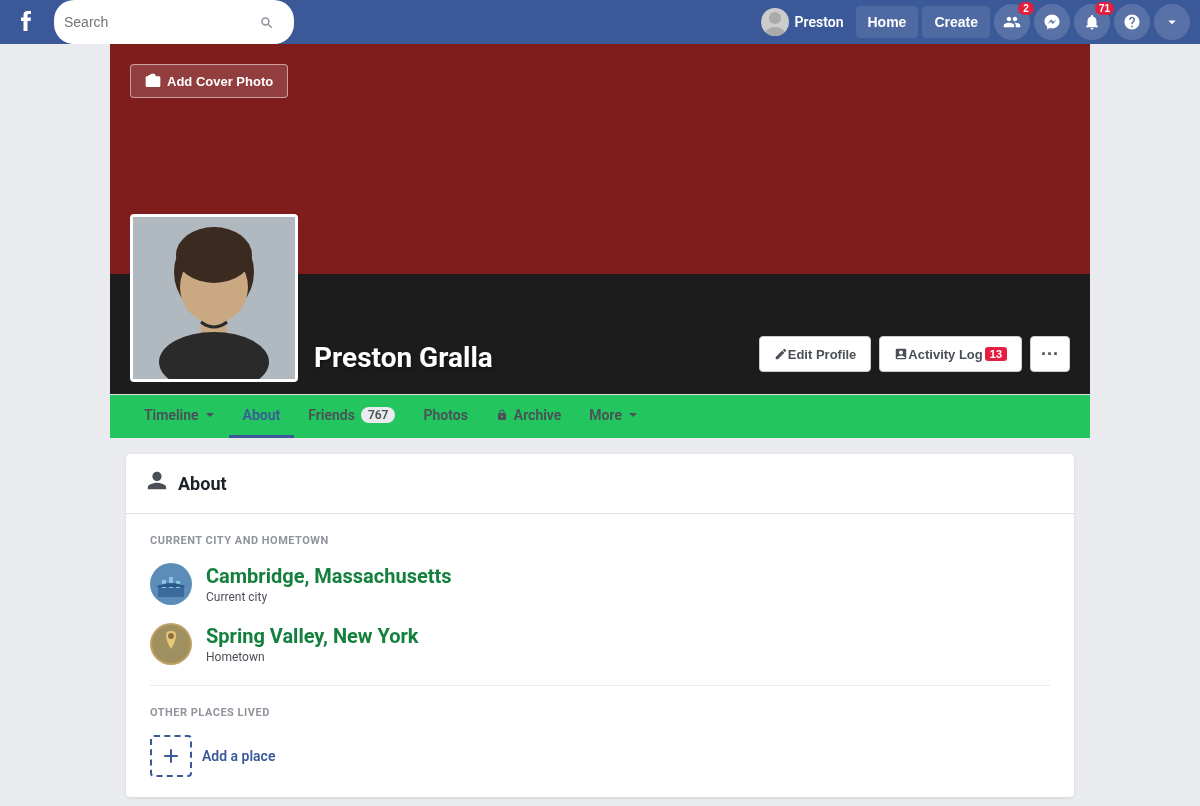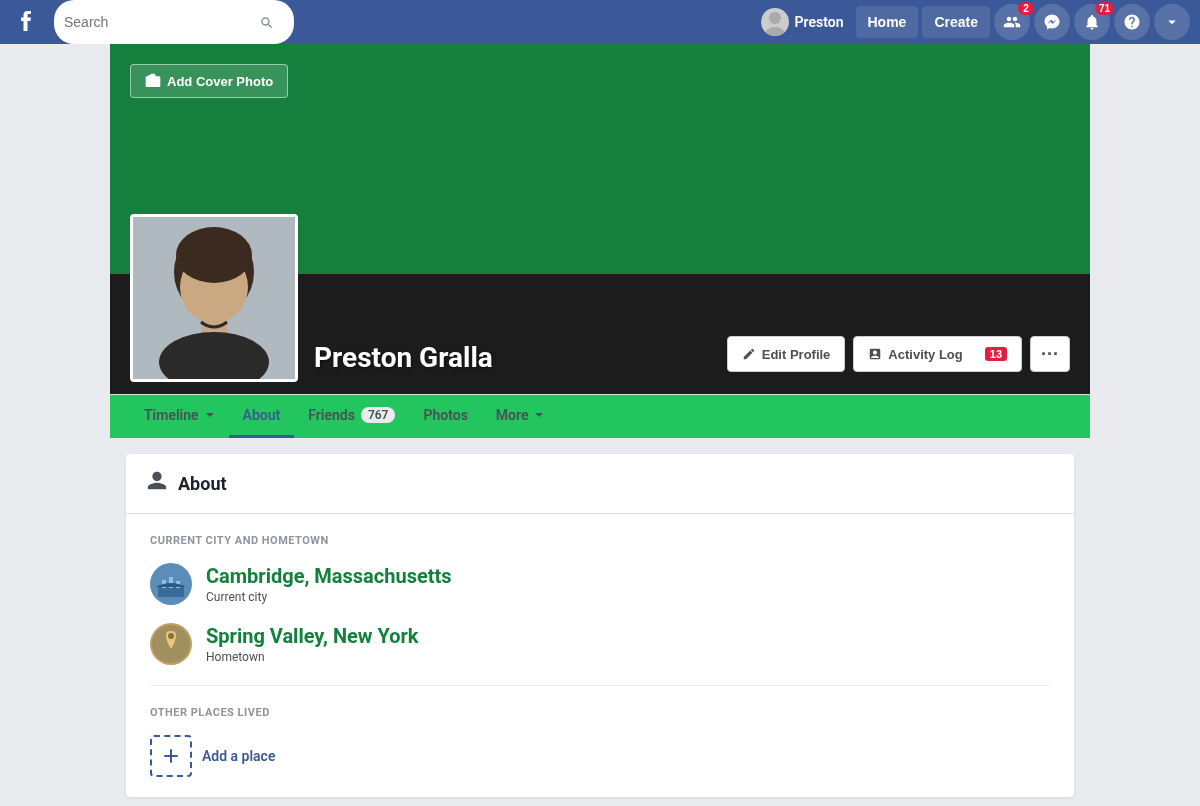--- a/index.html
+++ b/index.html
@@ -100,21 +100,21 @@
     }
 
     
     .profile-wrapper {
       max-width: 980px;
       margin: 0 auto;
       background: white;
     }
 
     .cover-photo-area {
-      background: #15803d;
+      background: #7f1d1d;
       height: 230px;
       position: relative;
     }
     .add-cover-btn {
       position: absolute;
       top: 20px; left: 20px;
       background: rgba(255,255,255,0.15);
       border: 1.5px solid rgba(255,255,255,0.5);
       color: white;
       border-radius: 4px;
@@ -153,39 +153,39 @@
       font-weight: 700;
       text-shadow: 1px 1px 3px rgba(0,0,0,0.5);
     }
     .profile-actions {
       display: flex;
       align-items: flex-end;
       gap: 8px;
       padding-bottom: 10px;
     }
     .action-btn {
-      display: flex; align-items: center; gap: 6px;
+      display: flex; align-items: center; gap: 0;
       padding: 7px 14px;
       border: 1.5px solid #ccc;
       border-radius: 4px;
       background: white;
       font-size: 13px;
       font-weight: 600;
       color: #4b4f56;
       cursor: pointer;
       height: 36px;
     }
     .activity-badge {
       background: #e41e3f;
       color: white;
       font-size: 11px;
       font-weight: 700;
       border-radius: 3px;
       padding: 1px 5px;
-      margin-left: 16px;
+      margin-left: 2px;
     }
     .more-btn {
       padding: 7px 10px;
       font-size: 18px;
       line-height: 1;
     }
 
     
     .profile-tabs {
       background: #22c55e;
@@ -460,20 +460,26 @@
       <span>About</span>
     </div>
     <div class="tab-item">
       <span>Friends</span>
       <span class="tab-badge">767</span>
     </div>
     <div class="tab-item">
       <span>Photos</span>
     </div>
     <div class="tab-item">
+      <svg width="12" height="12" viewBox="0 0 24 24" fill="#4b4f56">
+          <path d="M18 8h-1V6c0-2.76-2.24-5-5-5S7 3.24 7 6v2H6c-1.1 0-2 .9-2 2v10c0 1.1.9 2 2 2h12c1.1 0 2-.9 2-2V10c0-1.1-.9-2-2-2zm-6 9c-1.1 0-2-.9-2-2s.9-2 2-2 2 .9 2 2-.9 2-2 2zm3.1-9H8.9V6c0-1.71 1.39-3.1 3.1-3.1 1.71 0 3.1 1.39 3.1 3.1v2z"></path>
+        </svg>
+      <span>Archive</span>
+    </div>
+    <div class="tab-item">
       <span>More</span>
       <svg width="10" height="10" viewBox="0 0 10 10" fill="#4b4f56">
           <path d="M1 3l4 4 4-4z"></path>
         </svg>
     </div>
   </div>
 </div>
 
 <div class="main-content">
   <div class="about-card">

